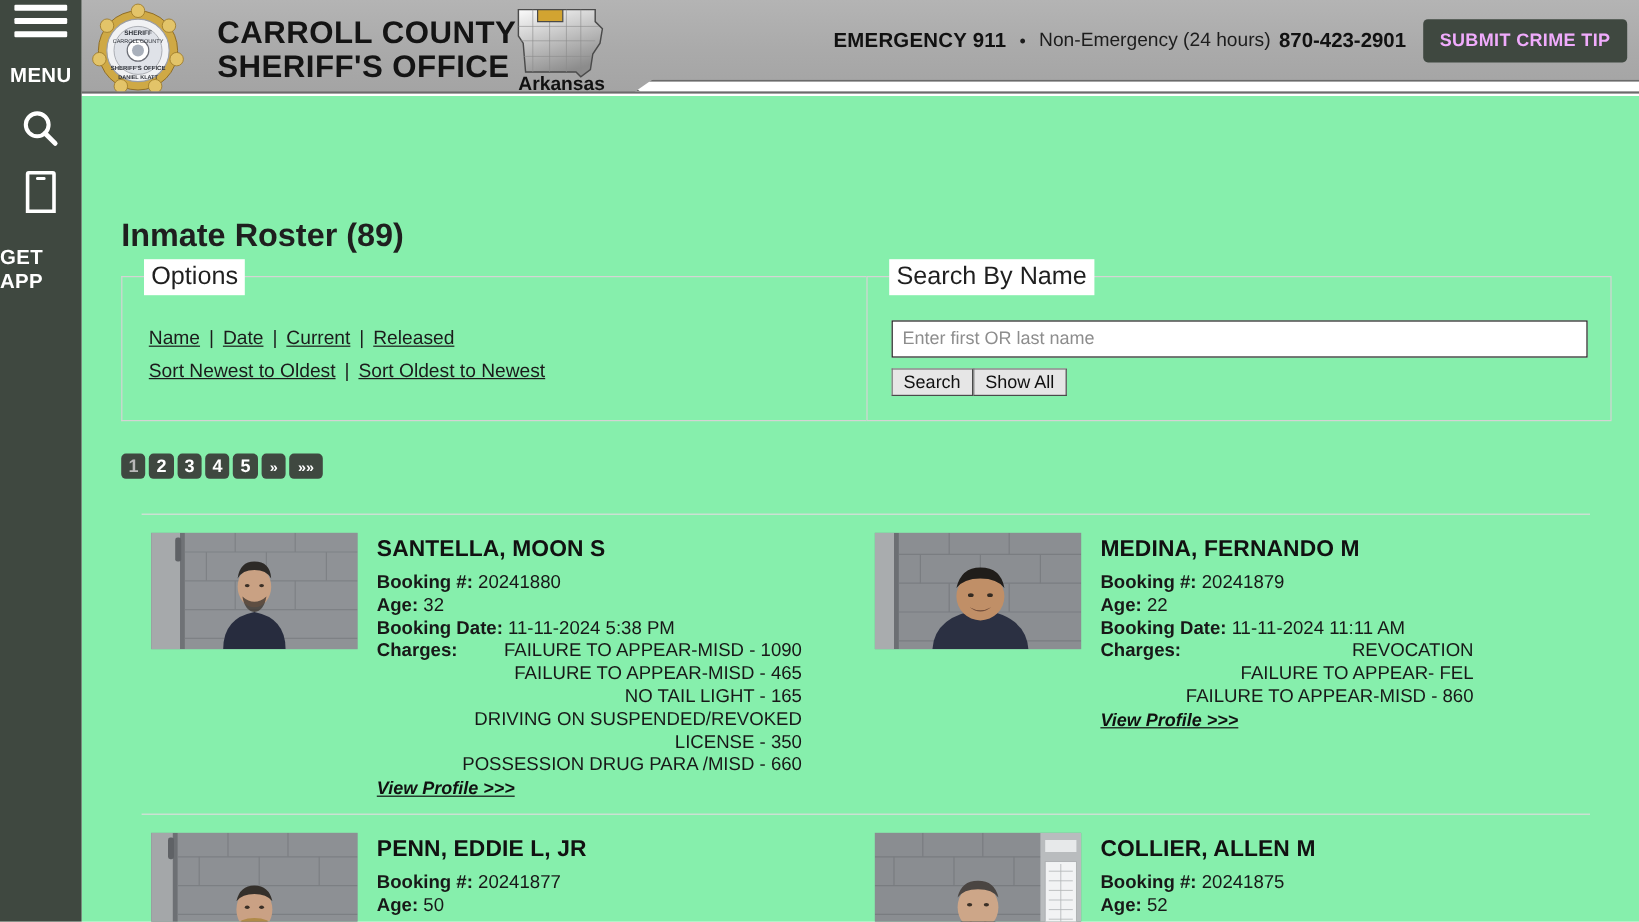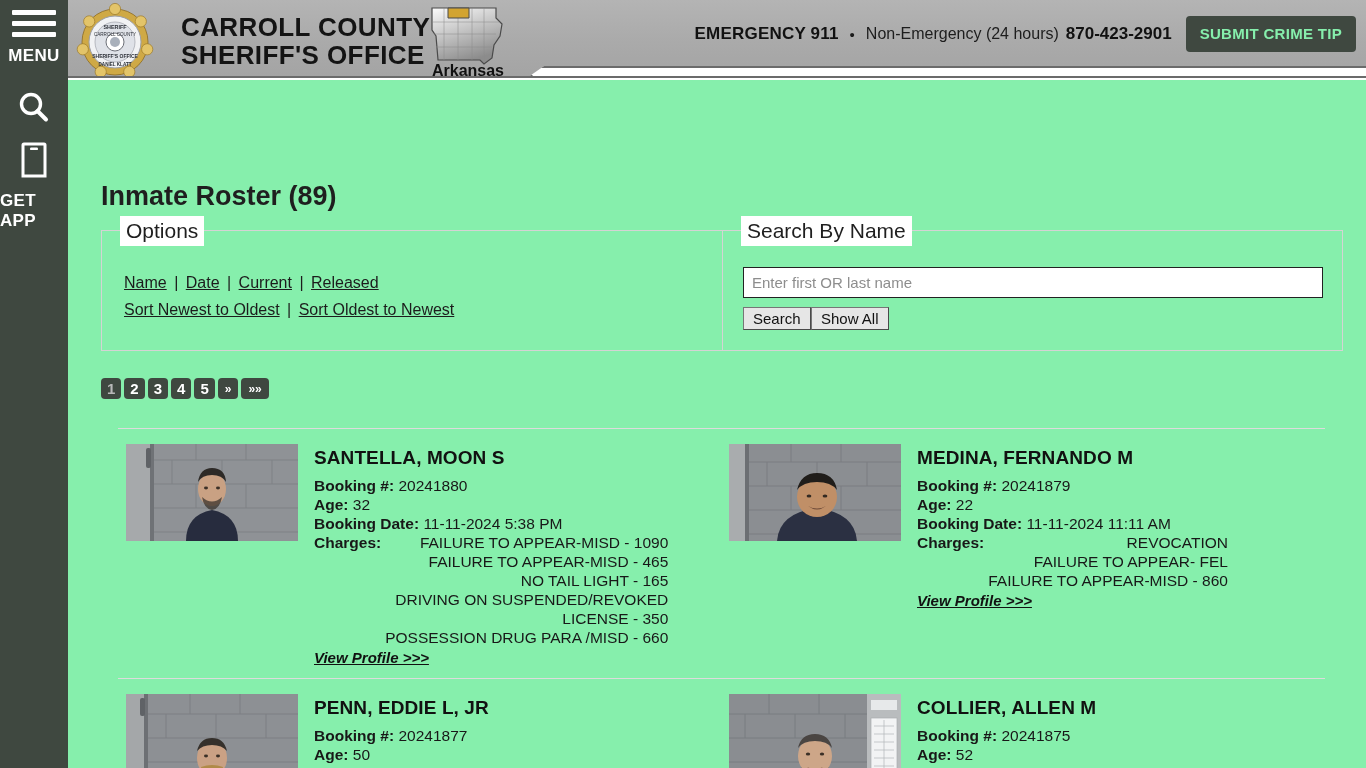--- a/index.html
+++ b/index.html
@@ -26,21 +26,21 @@
     cursor: pointer;
   }
   .burger { width: 44px; }
   .burger .bar {
     height: 5px; background: #ffffff;
     margin-bottom: 6px; border-radius: 1px;
   }
   .burger .bar:last-child { margin-bottom: 0; }
   .side-label {
     color: #ffffff; font-size: 17px; font-weight: bold;
-    letter-spacing: .3px; margin-top: 9px;
+    letter-spacing: .3px; margin-top: 22px;
     font-family: "Liberation Sans", sans-serif;
   }
   .side-item {
     position: absolute; left: 0; width: 68px;
     display: flex; flex-direction: column;
     align-items: center; cursor: pointer;
   }
   #side-search { top: 88px; }
   #side-app { top: 138px; }
 
@@ -94,21 +94,21 @@
   .hdr-emerg {
     font-size: 17px; font-weight: bold; color: #111;
     letter-spacing: .2px;
   }
   .hdr-dot { margin: 0 11px; font-size: 15px; color: #1b1b1b; }
   .hdr-nonemerg { font-size: 16px; color: #1d1d1d; }
   .hdr-phone { font-size: 17px; font-weight: bold; color: #111; }
   #crime-tip-btn {
     margin-left: 14px;
     background: #3f4840;
-    color: #86efac;
+    color: #f0abfc;
     font-size: 15px; font-weight: bold;
     letter-spacing: .3px;
     padding: 9px 14px 10px;
     border-radius: 4px;
     cursor: pointer;
     white-space: nowrap;
   }
 
   
   #main {

